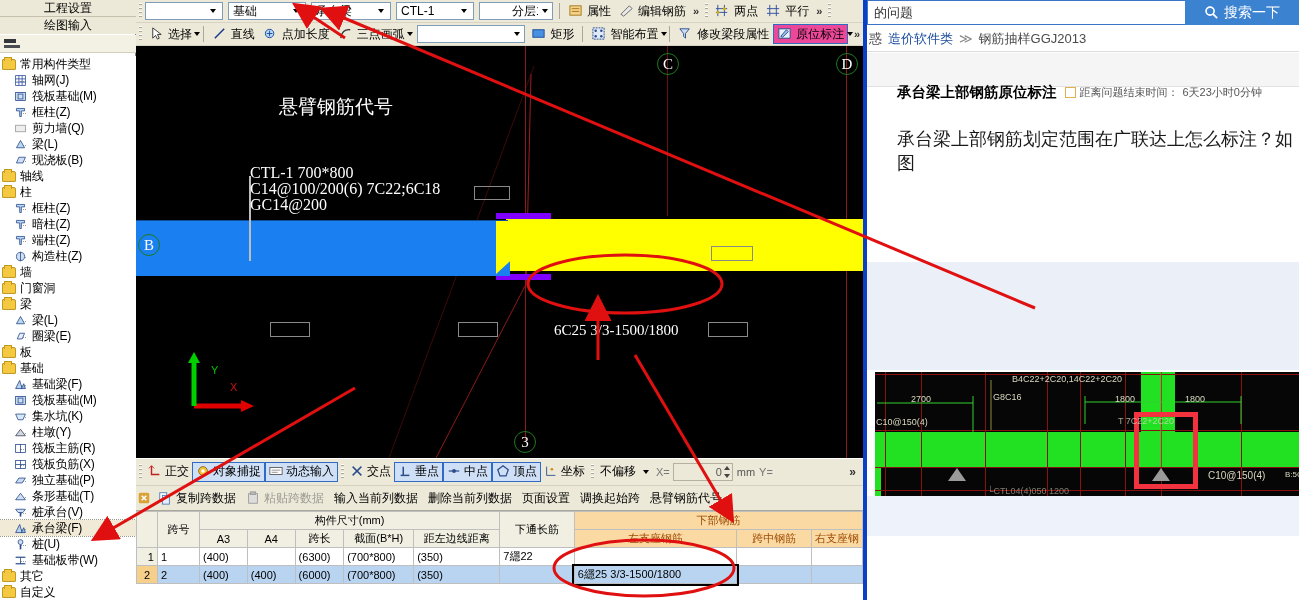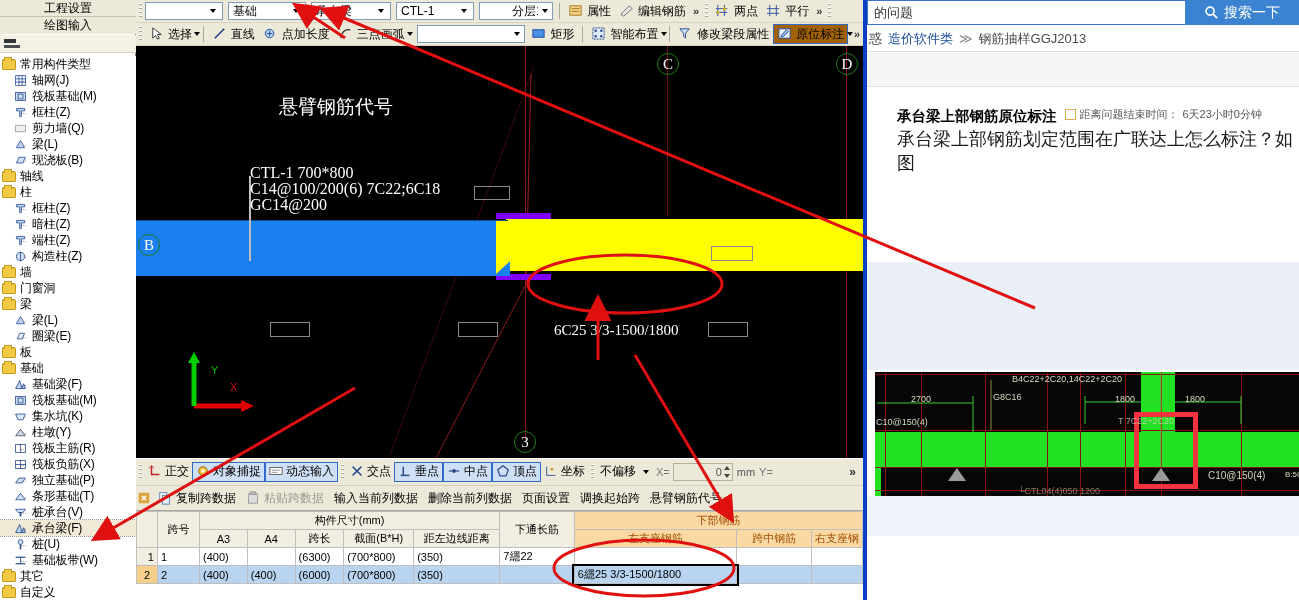--- a/index.html
+++ b/index.html
@@ -59,21 +59,21 @@
   .combo .ctext { padding: 0 4px; font-size: 12px; color: #000; white-space: nowrap;
     line-height: 16px; }
   .combo .carr { width: 14px; height: 16px; position: relative; flex: 0 0 14px; }
   .caret { position: absolute; left: 50%; top: 50%; margin-left: -3px; margin-top: -2px;
     border-left: 3px solid transparent; border-right: 3px solid transparent;
     border-top: 4px solid #000; }
   .tbitem { display: flex; align-items: center; height: 20px; padding: 0 4px;
     white-space: nowrap; font-size: 12px; color: #000; cursor: default; }
   .tbitem .ti { width: 16px; height: 16px; margin-right: 3px; position: relative;
     flex: 0 0 16px; }
-  .tbitem.active { border: 1px solid #316ac5; background: #a16207; padding: 0 3px; }
+  .tbitem.active { border: 1px solid #316ac5; background: #ec4899; padding: 0 3px; }
   .sep { width: 1px; height: 16px; background: #aca899; margin: 0 4px; flex: 0 0 1px; }
   .chev { font-size: 11px; color: #333; padding: 0 3px; font-weight: bold; }
 
   
   #canvas { position: absolute; left: 0; top: 46px; width: 727px; height: 412px;
     background: #000; overflow: hidden; }
   .cv-txt { position: absolute; color: #fff; font-family: "Liberation Serif", serif;
     white-space: nowrap; }
   .axisball { position: absolute; width: 22px; height: 22px; border: 1px solid #1f7a1f;
     border-radius: 50%; color: #fff; font-family: "Liberation Serif", serif;
@@ -133,22 +133,22 @@
     font-size: 13px; color: #333; padding: 3px 6px; overflow: hidden; white-space: nowrap; }
   .bsearch-btn { position: absolute; left: 318px; top: 0; width: 114px; height: 25px;
     background: #3b82d0; color: #fff; font-size: 14px; display: flex;
     align-items: center; justify-content: center; gap: 5px; }
   .bcrumb { position: absolute; left: 4px; top: 26px; width: 432px; height: 26px;
     background: #fff; border-bottom: 1px solid #ddd; display: flex; align-items: center;
     font-size: 13px; color: #4a4a4a; gap: 6px; padding-left: 2px; }
   .bcrumb .gg { color: #888; }
   .bgap { position: absolute; left: 4px; top: 53px; width: 432px; height: 34px;
     background: #f5f5f5; border-bottom: 1px solid #e2e2e2; }
-  .qtitlerow { position: absolute; left: 4px; top: 107px; width: 432px; height: 30px;
-    display: flex; align-items: flex-start; gap: 8px; padding-left: 30px; }
+  .qtitlerow { position: absolute; left: 4px; top: 77px; width: 432px; height: 30px;
+    display: flex; align-items: center; gap: 8px; padding-left: 30px; }
   .qtitle { font-size: 14.5px; font-weight: bold; color: #000; }
   .qmeta { font-size: 11px; color: #8a8a8a; display: flex; align-items: center; gap: 4px; }
   .qmeta b { color: #555; font-weight: normal; }
   .qbody { position: absolute; left: 4px; top: 127px; width: 432px; height: 28px;
     padding-left: 30px; font-size: 18px; color: #1a1a1a; }
   .bband1 { position: absolute; left: 4px; top: 262px; width: 432px; height: 108px;
     background: #eaeff8; }
   #cadimg { position: absolute; left: 12px; top: 372px; width: 424px; height: 124px;
     background: #060606; overflow: hidden; }
   .cadtxt { position: absolute; color: #d8d8c0; font-family: "Liberation Sans", sans-serif;
@@ -940,21 +940,21 @@
       <div class="redbox" style="left:259px;top:40px;width:64px;height:77px;"></div>
 
       <div class="cadtxt" style="left:36px;top:22px;">2700</div>
       <div class="cadtxt" style="left:137px;top:2px;">B4C22+2C20,14C22+2C20</div>
       <div class="cadtxt" style="left:118px;top:20px;">G8C16</div>
       <div class="cadtxt" style="left:240px;top:22px;">1800</div>
       <div class="cadtxt" style="left:310px;top:22px;">1800</div>
       <div class="cadtxt" style="left:1px;top:45px;">C10@150(4)</div>
       <div class="cadtxt" style="left:243px;top:44px;opacity:.75;">T 7C22+2C20</div>
       <div class="cadtxt" style="left:333px;top:98px;font-size:10px;">C10@150(4)</div>
-      <div class="cadtxt" style="left:112px;top:114px;opacity:.55;padding-left:31px;">└CTL04(4)050 1200</div>
+      <div class="cadtxt" style="left:112px;top:114px;opacity:.55;">└CTL04(4)050 1200</div>
       <div class="cadtxt" style="left:410px;top:98px;font-size:8px;">B:5C</div>
     </div>
 
     <div class="bband2"></div>
   </div>
 
   <svg id="anno">
     <defs>
       <marker id="ah" markerWidth="9" markerHeight="9" refX="7" refY="4.5" orient="auto">
         <polygon points="0,0 9,4.5 0,9" fill="#e01010"></polygon>

